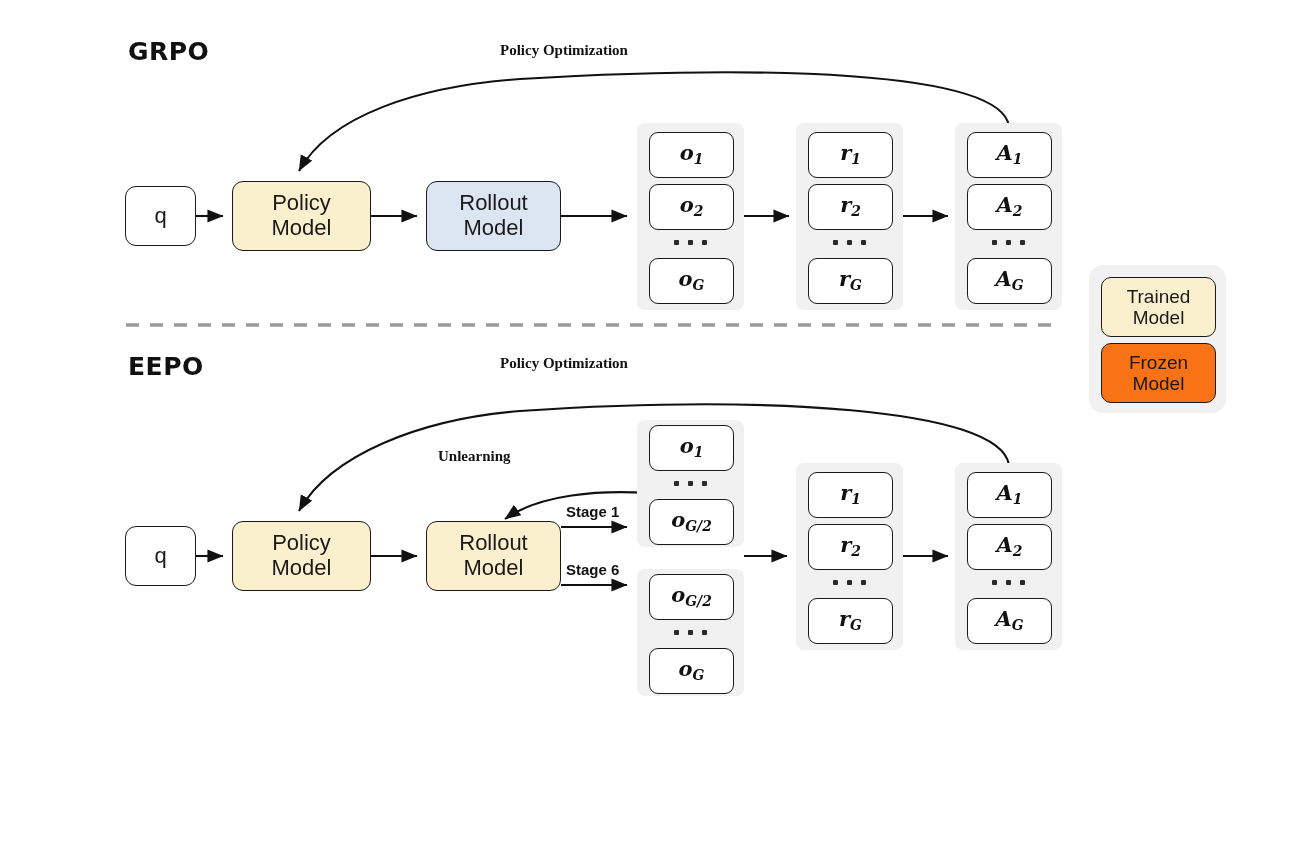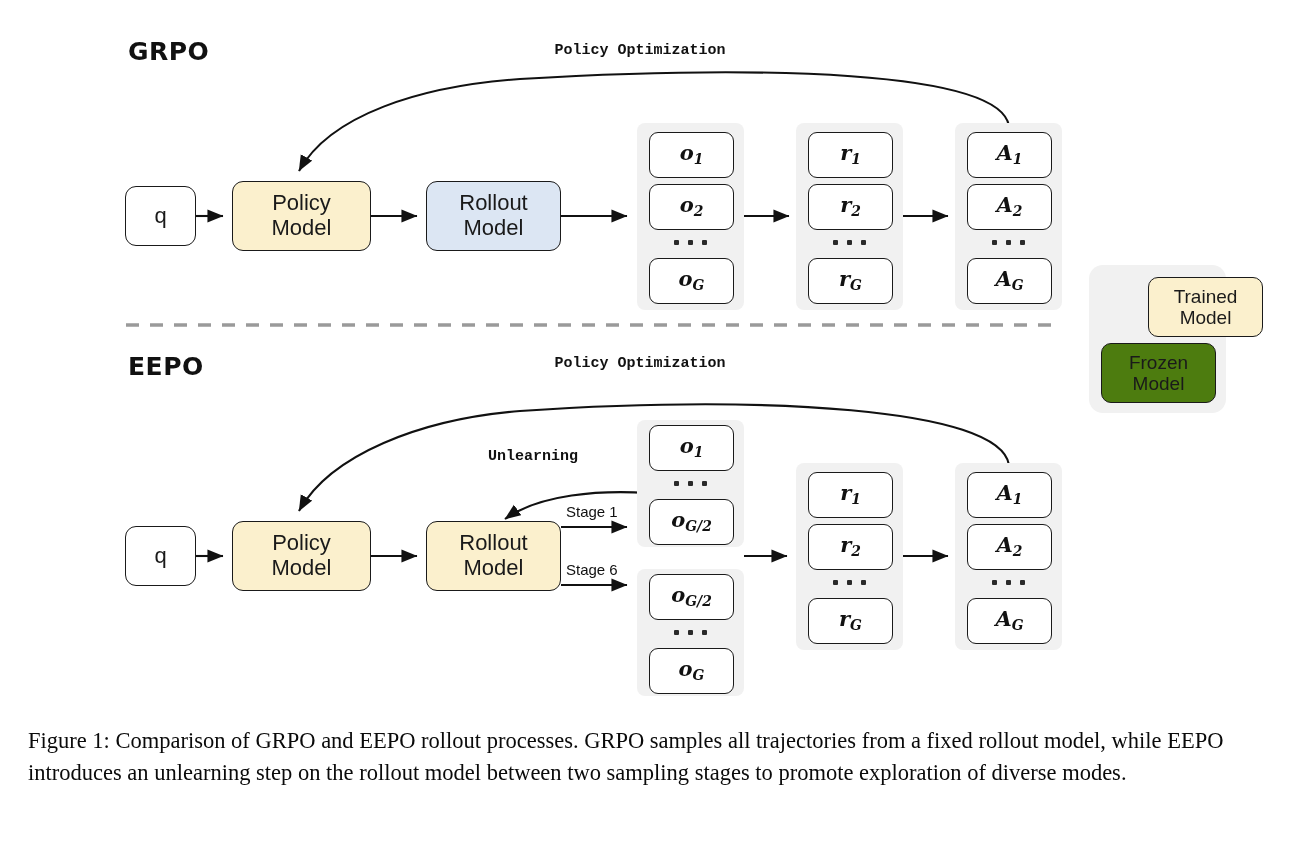--- a/index.html
+++ b/index.html
@@ -27,30 +27,30 @@
   .section-title {
     font-family: "DejaVu Sans", sans-serif;
     font-weight: bold;
     font-size: 25px;
     color: #111111;
     letter-spacing: 0.5px;
     white-space: nowrap;
   }
   
   .flow-label {
-    font-family: Liberation Mono, monospace;
+    font-family: Liberation Serif, serif;
     font-weight: bold;
     font-size: 15px;
     color: #111111;
     white-space: nowrap;
-    text-align: center;
+    text-align: left;
   }
   .stage-label {
     font-family: "Liberation Sans", sans-serif;
-    font-weight: normal;
+    font-weight: bold;
     font-size: 15px;
     color: #111111;
     white-space: nowrap;
   }
 
   
   .node-box {
     border: 1.6px solid #1a1a1a;
     border-radius: 11px;
     display: flex;
@@ -122,21 +122,21 @@
     align-items: center;
     justify-content: center;
     text-align: center;
     font-family: "Liberation Sans", sans-serif;
     font-size: 19px;
     line-height: 1.12;
     color: #1a1a1a;
   }
   .legend-item .lines { white-space: pre-line; }
   .legend-item.trained { background: #fbf0cd; }
-  .legend-item.frozen  { background: #4d7c0f; }
+  .legend-item.frozen  { background: #f97316; }
 
   
   #edges {
     position: absolute;
     left: 0; top: 0;
     width: 1305px; height: 846px;
     pointer-events: none;
   }
 
   
@@ -344,25 +344,24 @@
         <i></i>
         <i></i>
         <i></i>
       </div>
       <div class="item-box" style="left: 12px; top: 134.5px; width: 83px; height: 44px;">
         <span class="math">A<sub>G</sub></span>
       </div>
     </div>
 
   <div class="abs legend-panel" style="left:1089px; top:258px; width:137px; height:148px;">
-    <div class="legend-item trained" style="left:12px; top:12px; width:113px; height:58px;margin-left:47px;">
+    <div class="legend-item trained" style="left:12px; top:12px; width:113px; height:58px;">
       <span class="lines">Trained
 Model</span>
     </div>
     <div class="legend-item frozen" style="left:12px; top:78px; width:113px; height:58px;">
       <span class="lines">Frozen
 Model</span>
     </div>
   </div>
 
-  <div class="caption">Figure 1: Comparison of GRPO and EEPO rollout processes. GRPO samples all trajectories from a fixed rollout model, while EEPO introduces an unlearning step on the rollout model between two sampling stages to promote exploration of diverse modes.</div>
 
 </div>
 
 </body></html>

